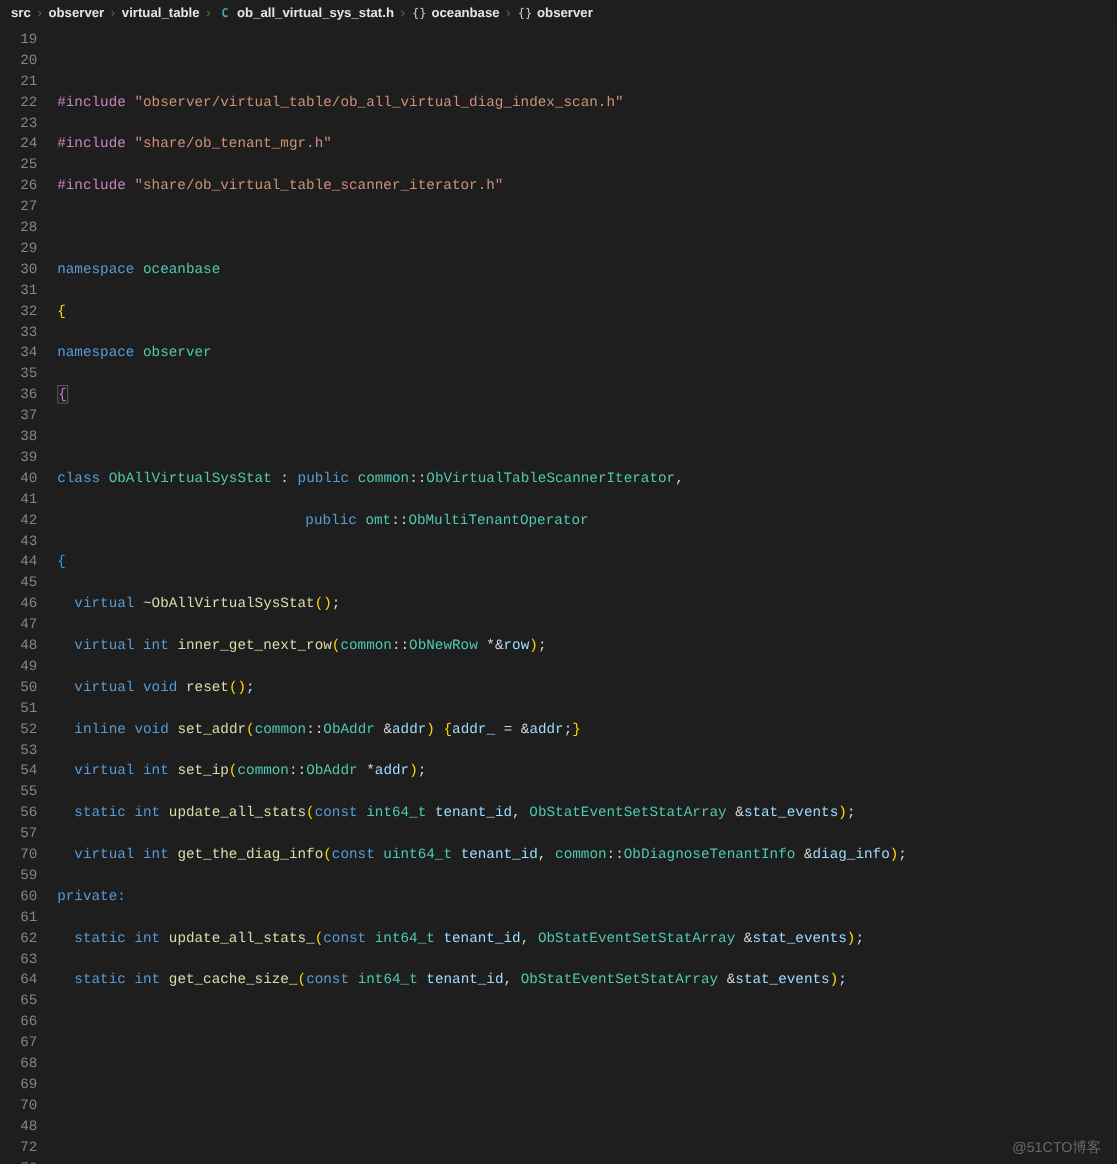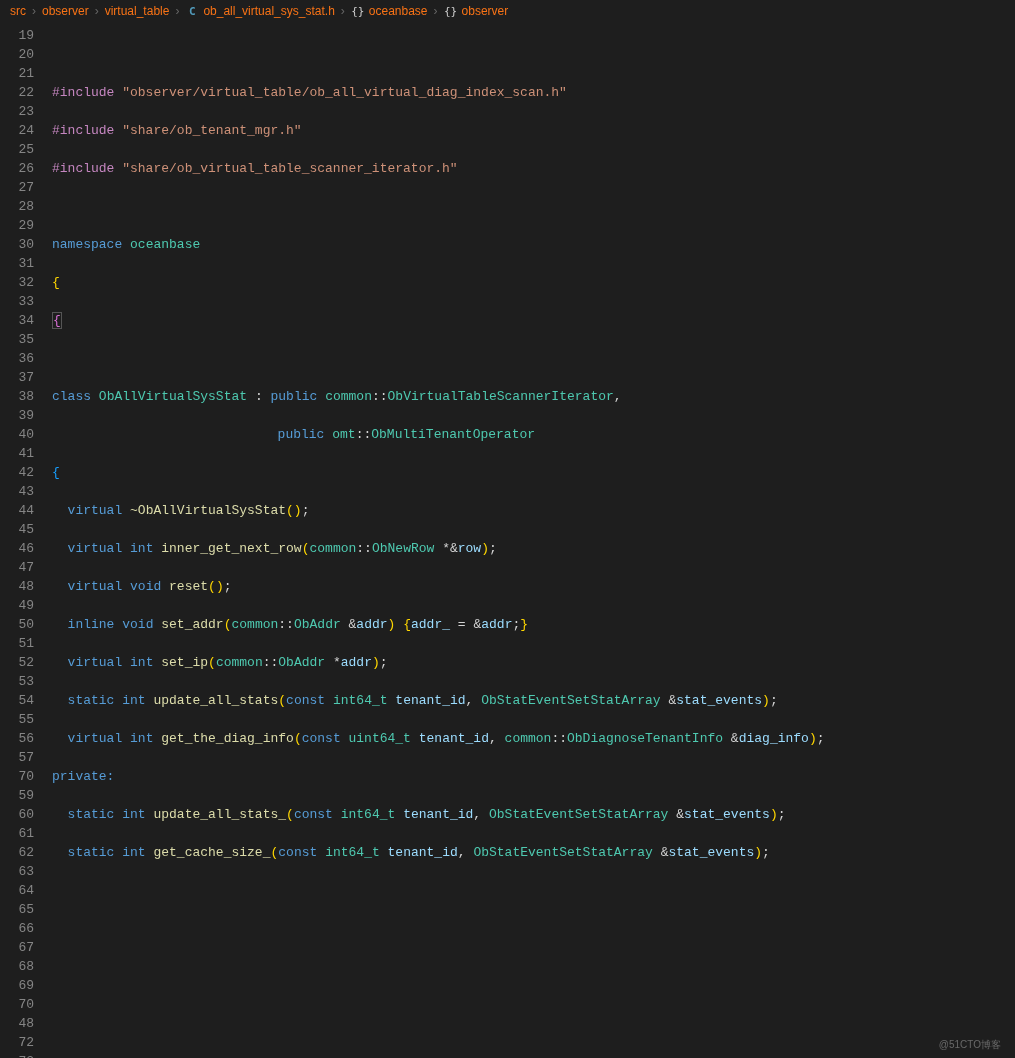--- a/index.html
+++ b/index.html
@@ -8,21 +8,21 @@
     font-family:Consolas,"Courier New",monospace;
     font-size:13px; width:1015px; height:1058px;
     overflow:hidden; position:relative;
   }
   .breadcrumbs {
     display:flex; align-items:center; gap:4px;
     padding:4px 10px; font-size:12px; color:#888;
     background:#1e1e1e; font-family:"Segoe UI",sans-serif;
     height:22px;
   }
-  .breadcrumbs .crumb { color:#f97316; cursor:pointer; }
+  .breadcrumbs .crumb { color:#e5e5e5; cursor:pointer;font-weight:bold; }
   .breadcrumbs .sep { color:#666; padding:0 2px;}
   .bc-icon { width:14px; height:14px; display:inline-flex; align-items:center; justify-content:center; font-size:11px;}
   .bc-c { color:#519aba; font-weight:bold; font-family:Consolas,monospace;}
   .bc-brace { color:#ccc; font-family:Consolas,monospace;}
   .editor { display:flex; padding-top:4px;}
   .gutter {
     width:52px; flex-shrink:0; text-align:right;
     color:#858585; padding-right:18px; user-select:none;
     line-height:19px; font-size:13px;
   }
@@ -38,21 +38,21 @@
   .tok-brace { color:#ffd700; } 
   .tok-brace2 { color:#da70d6; } 
   .tok-brace3 { color:#179fff; }
   .hl-border { border:1px solid #555; display:inline-block; line-height:15px; padding:0 0px;}
   .indent {
     display:inline-block; border-left:1px solid #404040;
     box-sizing:border-box;
   }
   .watermark {
     position:absolute; right:14px; bottom:6px;
-    color:#888; font-size:10px; font-family:sans-serif;
+    color:#888; font-size:13px; font-family:sans-serif;
     opacity:.7;
   }
 </style>
 </head>
 <body>
 
 <div class="breadcrumbs">
   <span class="crumb">src</span>
   <span class="sep">›</span>
   <span class="crumb">observer</span>
@@ -128,20 +128,21 @@
       <div class="line">73</div>
     </div>
   <div class="code">
 <div class="line"> </div>
 <div class="line"><span class="tok-pp">#include </span><span class="tok-str">"observer/virtual_table/ob_all_virtual_diag_index_scan.h"</span></div>
 <div class="line"><span class="tok-pp">#include </span><span class="tok-str">"share/ob_tenant_mgr.h"</span></div>
 <div class="line"><span class="tok-pp">#include </span><span class="tok-str">"share/ob_virtual_table_scanner_iterator.h"</span></div>
 <div class="line"> </div>
 <div class="line"><span class="tok-kw">namespace</span> <span class="tok-type">oceanbase</span></div>
 <div class="line"><span class="tok-brace">{</span></div>
+<div class="line"><span class="tok-kw">namespace</span> <span class="tok-type">observer</span></div>
 <div class="line"><span class="tok-brace2 hl-border">{</span></div>
 <div class="line"> </div>
 <div class="line"><span class="tok-kw">class</span> <span class="tok-type">ObAllVirtualSysStat</span> <span class="tok-punct">:</span> <span class="tok-kw">public</span> <span class="tok-type">common</span><span class="tok-punct">::</span><span class="tok-type">ObVirtualTableScannerIterator</span><span class="tok-punct">,</span></div>
 <div class="line"><span class="indent" style="width:14px;"></span><span class="indent" style="width:14px;"></span><span class="indent" style="width:14px;"></span><span class="indent" style="width:14px;"></span><span class="indent" style="width:14px;"></span><span class="indent" style="width:14px;"></span><span class="indent" style="width:14px;"></span><span class="indent" style="width:14px;"></span><span class="indent" style="width:14px;"></span><span class="indent" style="width:14px;"></span><span class="indent" style="width:14px;"></span><span class="indent" style="width:14px;"></span><span class="indent" style="width:14px;"></span><span class="indent" style="width:14px;"></span><span class="indent" style="width:14px;"></span>  <span class="tok-kw">public</span> <span class="tok-type">omt</span><span class="tok-punct">::</span><span class="tok-type">ObMultiTenantOperator</span></div>
 <div class="line"><span class="tok-brace3">{</span></div>
 <div class="line">  <span class="tok-kw">virtual</span> <span class="tok-func">~ObAllVirtualSysStat</span><span class="tok-brace">()</span><span class="tok-punct">;</span></div>
 <div class="line">  <span class="tok-kw">virtual</span> <span class="tok-kw">int</span> <span class="tok-func">inner_get_next_row</span><span class="tok-brace">(</span><span class="tok-type">common</span><span class="tok-punct">::</span><span class="tok-type">ObNewRow</span> <span class="tok-punct">*&amp;</span><span class="tok-var">row</span><span class="tok-brace">)</span><span class="tok-punct">;</span></div>
 <div class="line">  <span class="tok-kw">virtual</span> <span class="tok-kw">void</span> <span class="tok-func">reset</span><span class="tok-brace">()</span><span class="tok-punct">;</span></div>
 <div class="line">  <span class="tok-kw">inline</span> <span class="tok-kw">void</span> <span class="tok-func">set_addr</span><span class="tok-brace">(</span><span class="tok-type">common</span><span class="tok-punct">::</span><span class="tok-type">ObAddr</span> <span class="tok-punct">&amp;</span><span class="tok-var">addr</span><span class="tok-brace">)</span> <span class="tok-brace">{</span><span class="tok-var">addr_</span> <span class="tok-punct">= &amp;</span><span class="tok-var">addr</span><span class="tok-punct">;</span><span class="tok-brace">}</span></div>
 <div class="line">  <span class="tok-kw">virtual</span> <span class="tok-kw">int</span> <span class="tok-func">set_ip</span><span class="tok-brace">(</span><span class="tok-type">common</span><span class="tok-punct">::</span><span class="tok-type">ObAddr</span> <span class="tok-punct">*</span><span class="tok-var">addr</span><span class="tok-brace">)</span><span class="tok-punct">;</span></div>

